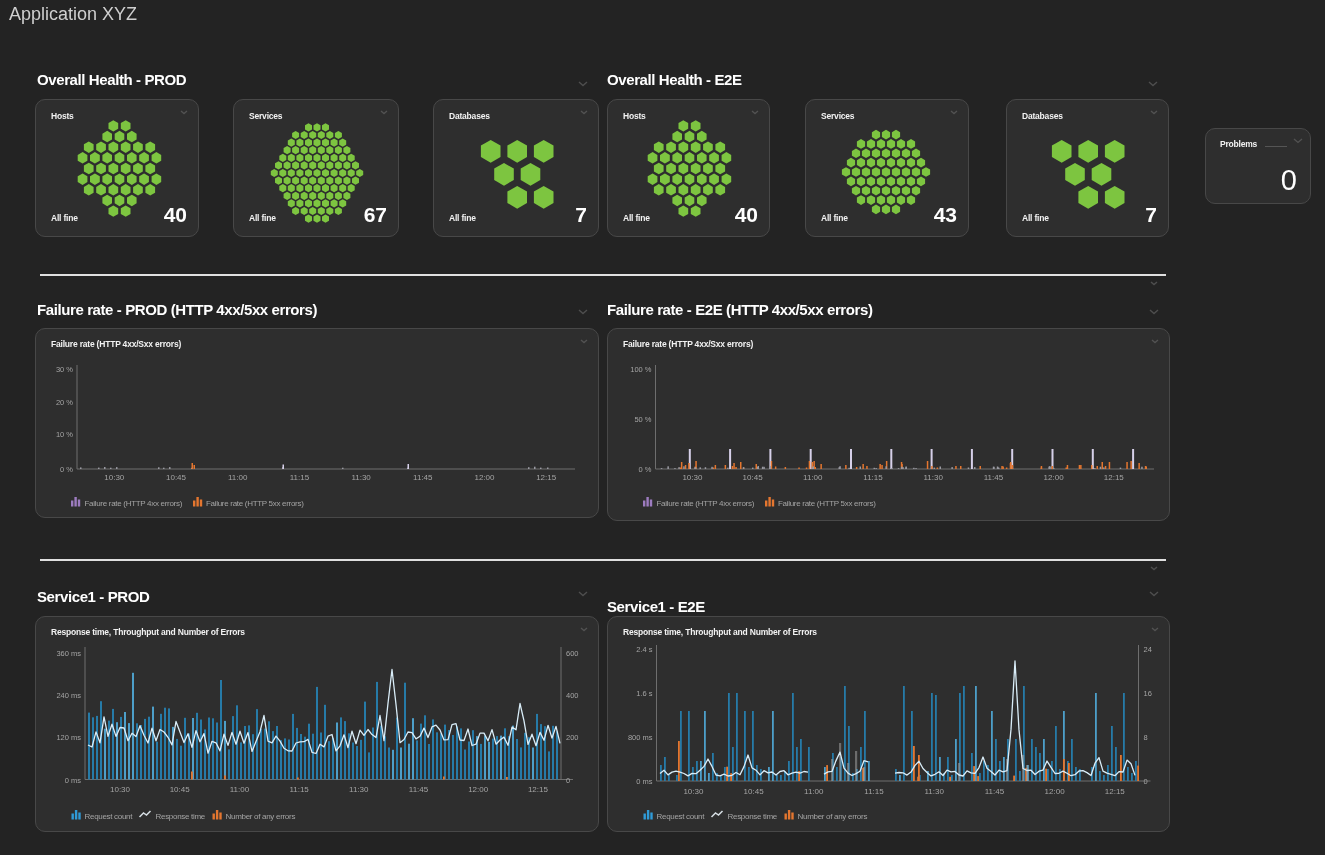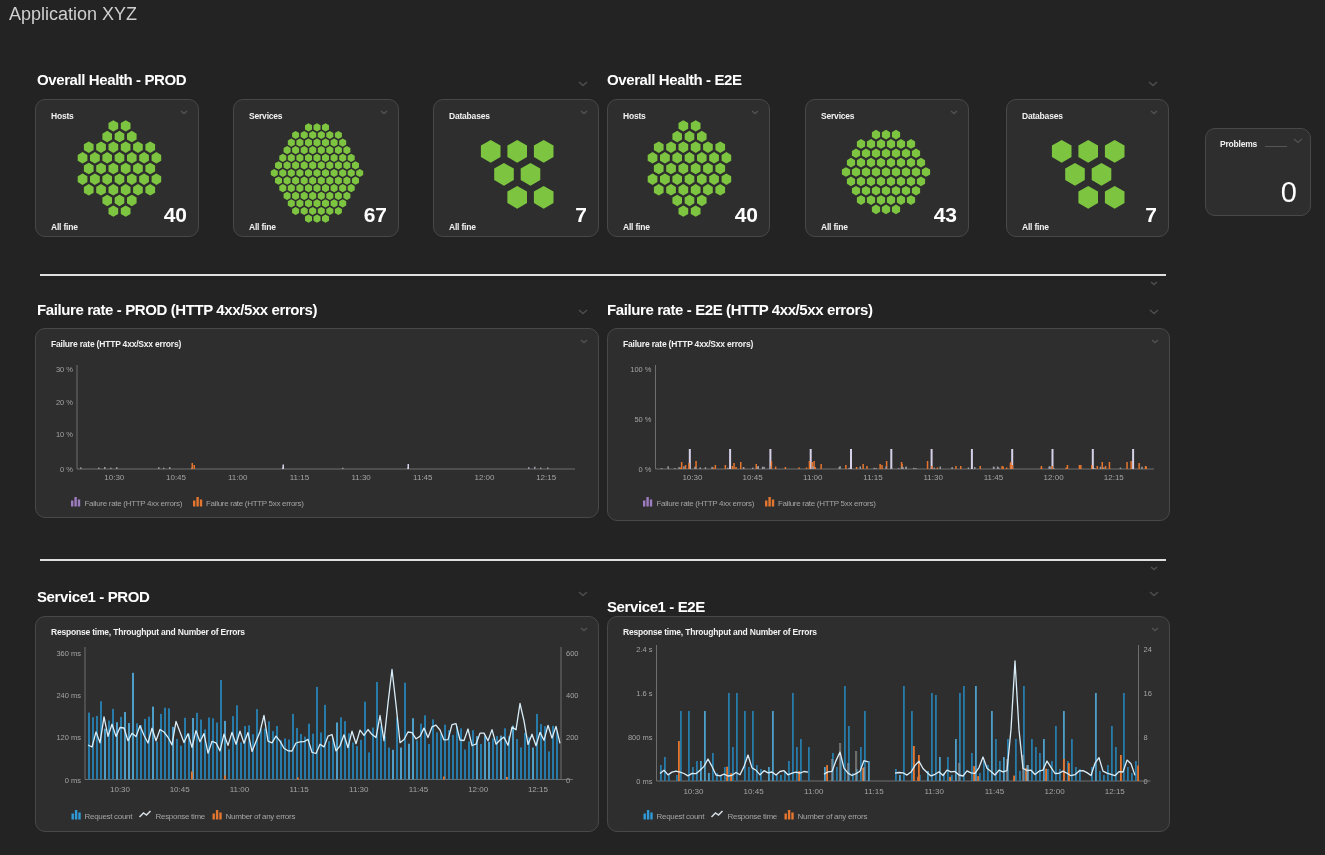--- a/index.html
+++ b/index.html
@@ -1,19 +1,19 @@
 <!DOCTYPE html>
 <html><head><meta charset="utf-8"><style>
 *{margin:0;padding:0;box-sizing:border-box}
 body{width:1325px;height:855px;background:#232323;font-family:"Liberation Sans",sans-serif;position:relative;overflow:hidden}
 .abs{position:absolute}
 .tile{position:absolute;background:#2e2e2e;border:1px solid #484848;border-radius:10px}
 .ttl{position:absolute;left:15px;top:11px;font-size:8.5px;font-weight:bold;color:#f2f2f2;letter-spacing:-0.2px}
 .sec{position:absolute;font-size:15px;font-weight:bold;color:#ffffff;letter-spacing:-0.4px}
-.allfine{position:absolute;left:15px;bottom:4px;font-size:8.5px;font-weight:bold;color:#f2f2f2;letter-spacing:-0.2px}
+.allfine{position:absolute;left:15px;bottom:13px;font-size:8.5px;font-weight:bold;color:#f2f2f2;letter-spacing:-0.2px}
 .num{position:absolute;right:11px;bottom:9px;font-size:21px;font-weight:bold;color:#ffffff}
 .divider{position:absolute;height:2px;background:#dfdfdf}
 svg text{font-family:"Liberation Sans",sans-serif}
 </style></head><body>
 <div class="abs" style="left:9px;top:4px;font-size:18px;color:#cfcfcf">Application XYZ</div>
 <div class="sec" style="left:37px;top:71px">Overall Health - PROD</div>
 <div class="sec" style="left:607px;top:71px">Overall Health - E2E</div>
 <svg style="position:absolute;left:578.0px;top:79.75px" width="10" height="8.5">
     <polyline points="1,2 5.0,5.5 9,2" fill="none" stroke="#4e4e4e" stroke-width="1.4"></polyline>
   </svg>
@@ -325,21 +325,21 @@
       <polygon points="94.5,62.9 104.3,68.6 104.3,80.0 94.5,85.7 84.7,80.0 84.7,68.6" fill="#7dc540"></polygon>
       <polygon points="81.2,85.9 91.0,91.6 91.0,103.0 81.2,108.7 71.4,103.0 71.4,91.6" fill="#7dc540"></polygon>
       <polygon points="107.7,85.9 117.5,91.6 117.5,103.0 107.7,108.7 97.9,103.0 97.9,91.6" fill="#7dc540"></polygon>
     </svg>
     <div class="allfine">All fine</div>
     <div class="num">7</div>
     <svg style="position:absolute;left:143.0px;top:9.2px" width="8" height="7.6">
       <polyline points="1,2 4.0,4.6 7,2" fill="none" stroke="#525252" stroke-width="1.3"></polyline>
     </svg>
   </div>
-<div class="tile" style="left:1205px;top:128px;width:106px;height:88px">
+<div class="tile" style="left:1205px;top:128px;width:106px;height:76px">
     <div class="ttl" style="left:14px;top:10px">Problems</div>
     <div style="position:absolute;left:59px;top:17px;width:22px;height:1px;background:#555"></div>
     <svg style="position:absolute;left:87.0px;top:7.75px" width="10" height="8.5">
       <polyline points="1,2 5.0,5.5 9,2" fill="none" stroke="#525252" stroke-width="1.3"></polyline>
     </svg>
     <div style="position:absolute;right:13px;bottom:6px;font-size:29px;font-weight:normal;color:#ffffff">0</div>
   </div>
 <div class="divider" style="left:40px;top:274px;width:1126px"></div>
 <svg style="position:absolute;left:1150.0px;top:279.7px" width="8" height="7.6">
     <polyline points="1,2 4.0,4.6 7,2" fill="none" stroke="#4e4e4e" stroke-width="1.4"></polyline>

